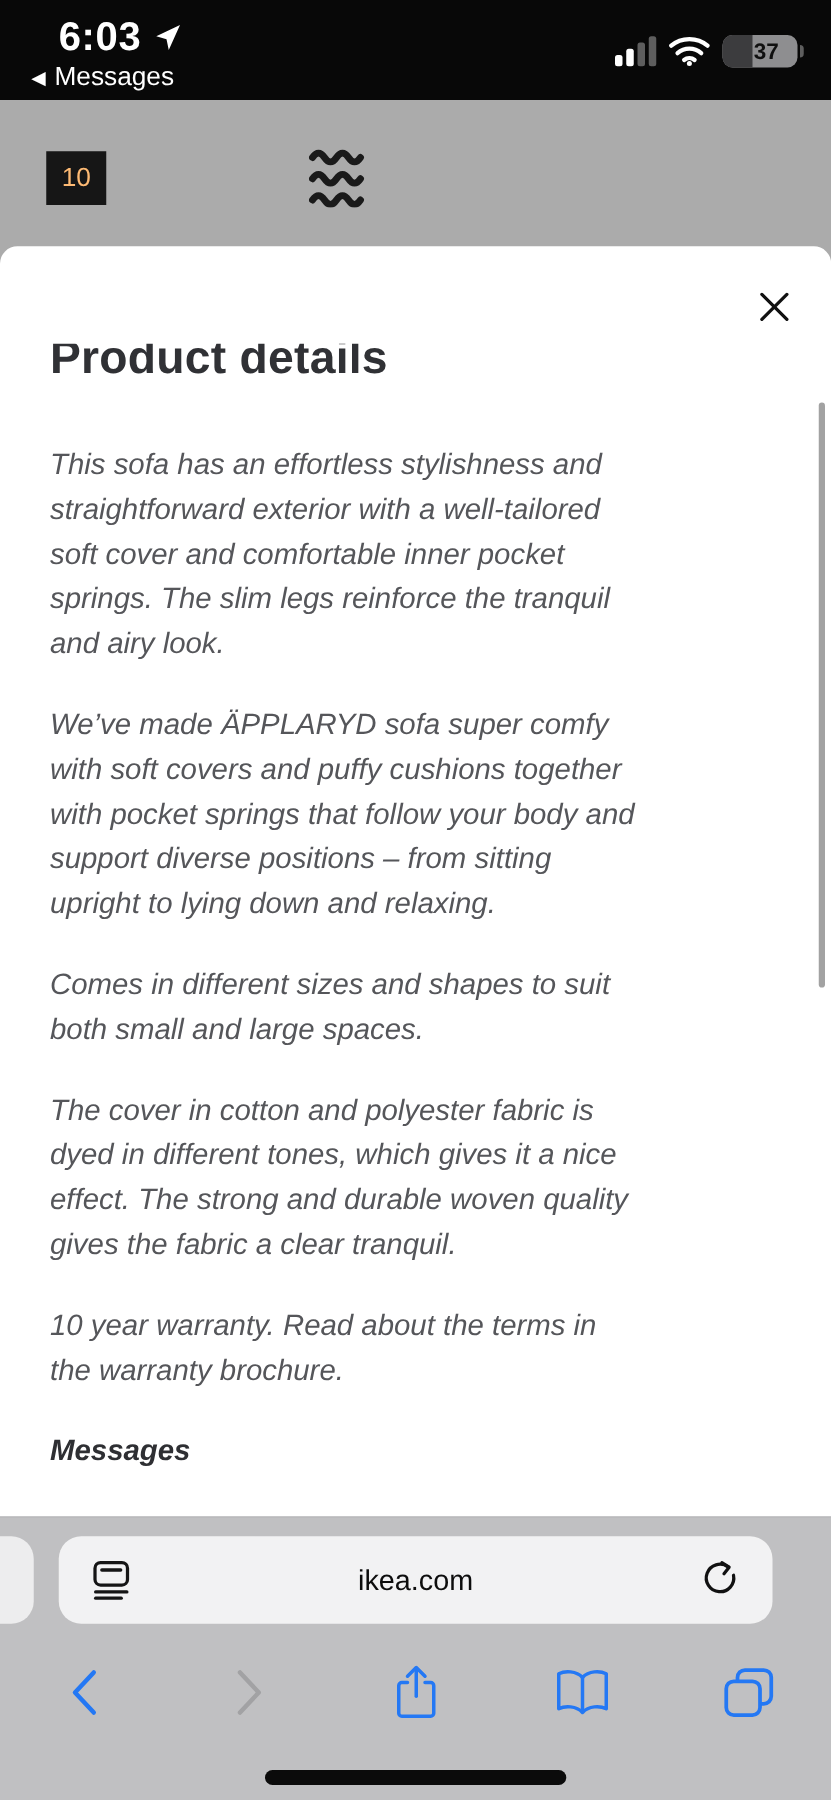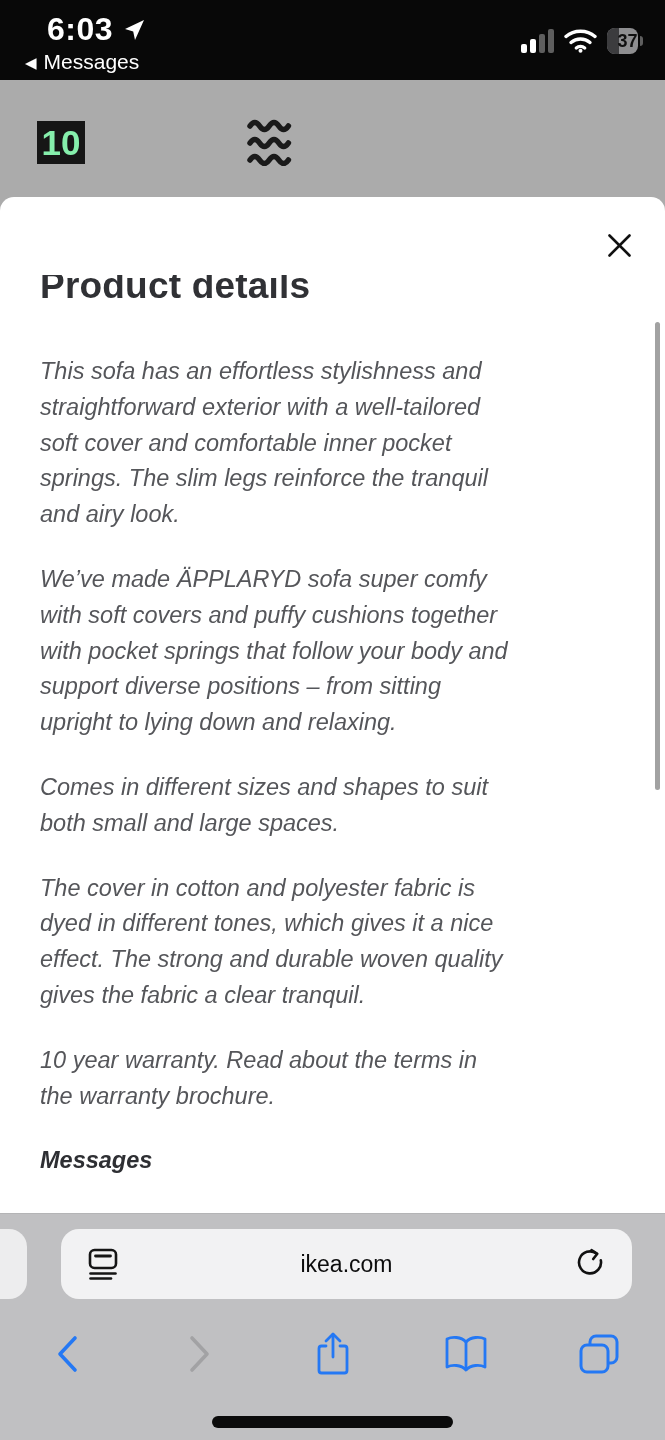--- a/index.html
+++ b/index.html
@@ -11,50 +11,50 @@
   .sb-time-row { position:absolute; left:47px; top:11px; display:flex; align-items:center; gap:9px; }
   .sb-time { font-size:32px; font-weight:700; letter-spacing:0.5px; }
   .sb-back { position:absolute; left:25px; top:50px; display:flex; align-items:center; gap:7px; font-size:21px; }
   .sb-back .tri { font-size:15px; line-height:1; }
   .sb-right { position:absolute; right:22px; top:28px; display:flex; align-items:center; gap:10px; }
   .sig { display:flex; align-items:flex-end; gap:3px; height:24px; }
   .sig i { display:block; width:6px; border-radius:2px; background:rgba(255,255,255,0.35); }
   .sig i.on { background:#fff; }
   .sig i:nth-child(1){height:9px;} .sig i:nth-child(2){height:14px;}
   .sig i:nth-child(3){height:19px;} .sig i:nth-child(4){height:24px;}
-  .battery { position:relative; width:31px; height:26px; border-radius:8px; background:#8e8e90; overflow:hidden; }
+  .battery { position:relative; width:60px; height:26px; border-radius:8px; background:#8e8e90; overflow:hidden; }
   .battery .fillmask { position:absolute; left:0; top:0; bottom:0; width:40%; background:#3c3c3e; }
   .battery .pct { position:absolute; inset:0; display:flex; align-items:center; justify-content:center;
                   font-size:18px; font-weight:700; color:#101010; padding-left:10px; }
   .bat-nub { width:3px; height:10px; border-radius:0 3px 3px 0; background:rgba(255,255,255,0.35); margin-left:-8px; }
 
   
   .page-behind { position:absolute; top:80px; left:0; width:665px; height:1360px; background:#ababab; z-index:1; }
   .warranty-badge { position:absolute; left:37px; top:41px; width:48px; height:43px; background:#161616;
-                    color:#86efac; font-weight:700; font-size:35px; display:flex; align-items:center; justify-content:center; }
+                    color:#fdba74; font-weight:400; font-size:21px; display:flex; align-items:center; justify-content:center; }
   .wave-icon { position:absolute; left:247px; top:38px; }
 
   
   .sheet { position:absolute; top:163px; left:0; width:665px; height:1277px; background:#ffffff;
            border-radius:14px 14px 0 0; z-index:10; overflow:hidden;margin-top:34px; }
   .close-btn { position:absolute; top:28px; right:26px; width:40px; height:40px; display:flex;
                align-items:center; justify-content:center; background:none; border:none; cursor:pointer; }
   .title-clip { margin:78px 0 0 40px; height:52px; overflow:hidden; }
   .sheet h1 { font-size:37px; line-height:42px; font-weight:700; color:#303135; margin-top:-10px; letter-spacing:0.2px; }
   .copy { padding:27px 40px 0 40px; width:551px;font-style:italic; }
   .copy p { font-size:23.5px; line-height:35.8px; color:#55565a; margin:0 0 29px 0; max-width:586px; }
   .copy p.designer { font-weight:700; color:#2e2f33; margin-bottom:0; }
   .scroll-thumb { position:absolute; right:5px; top:125px; width:5px; height:468px; border-radius:3px; background:#a2a2a2; }
 
   
   .chrome { position:absolute; left:0; top:1213px; width:665px; height:227px; background:#c0c0c2;
             border-top:1px solid rgba(0,0,0,0.06); z-index:30; }
   .tab-sliver { position:absolute; left:-30px; top:15px; width:57px; height:70px; border-radius:18px; background:#ededee; }
   .url-bar { position:absolute; left:47px; top:15px; width:571px; height:70px; border-radius:18px; background:#f2f2f3;
-             display:flex; align-items:center; justify-content:space-between; padding:0 22px;margin-left:14px; }
+             display:flex; align-items:center; justify-content:space-between; padding:0 22px; }
   .url-text { position:absolute; left:0; right:0; text-align:center; font-size:23px; color:#0d0d0d; }
   .url-btn { width:40px; height:40px; display:flex; align-items:center; justify-content:center; background:none; border:none; z-index:2; cursor:pointer; }
   .toolbar { position:absolute; left:0; top:100px; width:665px; height:80px; display:flex; align-items:center; }
   .tb-btn { flex:1; display:flex; align-items:center; justify-content:center; background:none; border:none; cursor:pointer; }
   .home-indicator { position:absolute; left:212px; top:202px; width:241px; height:12px; border-radius:6px; background:#0b0b0b; }
 </style>
 </head>
 <body>
 
 <div class="status-bar">

